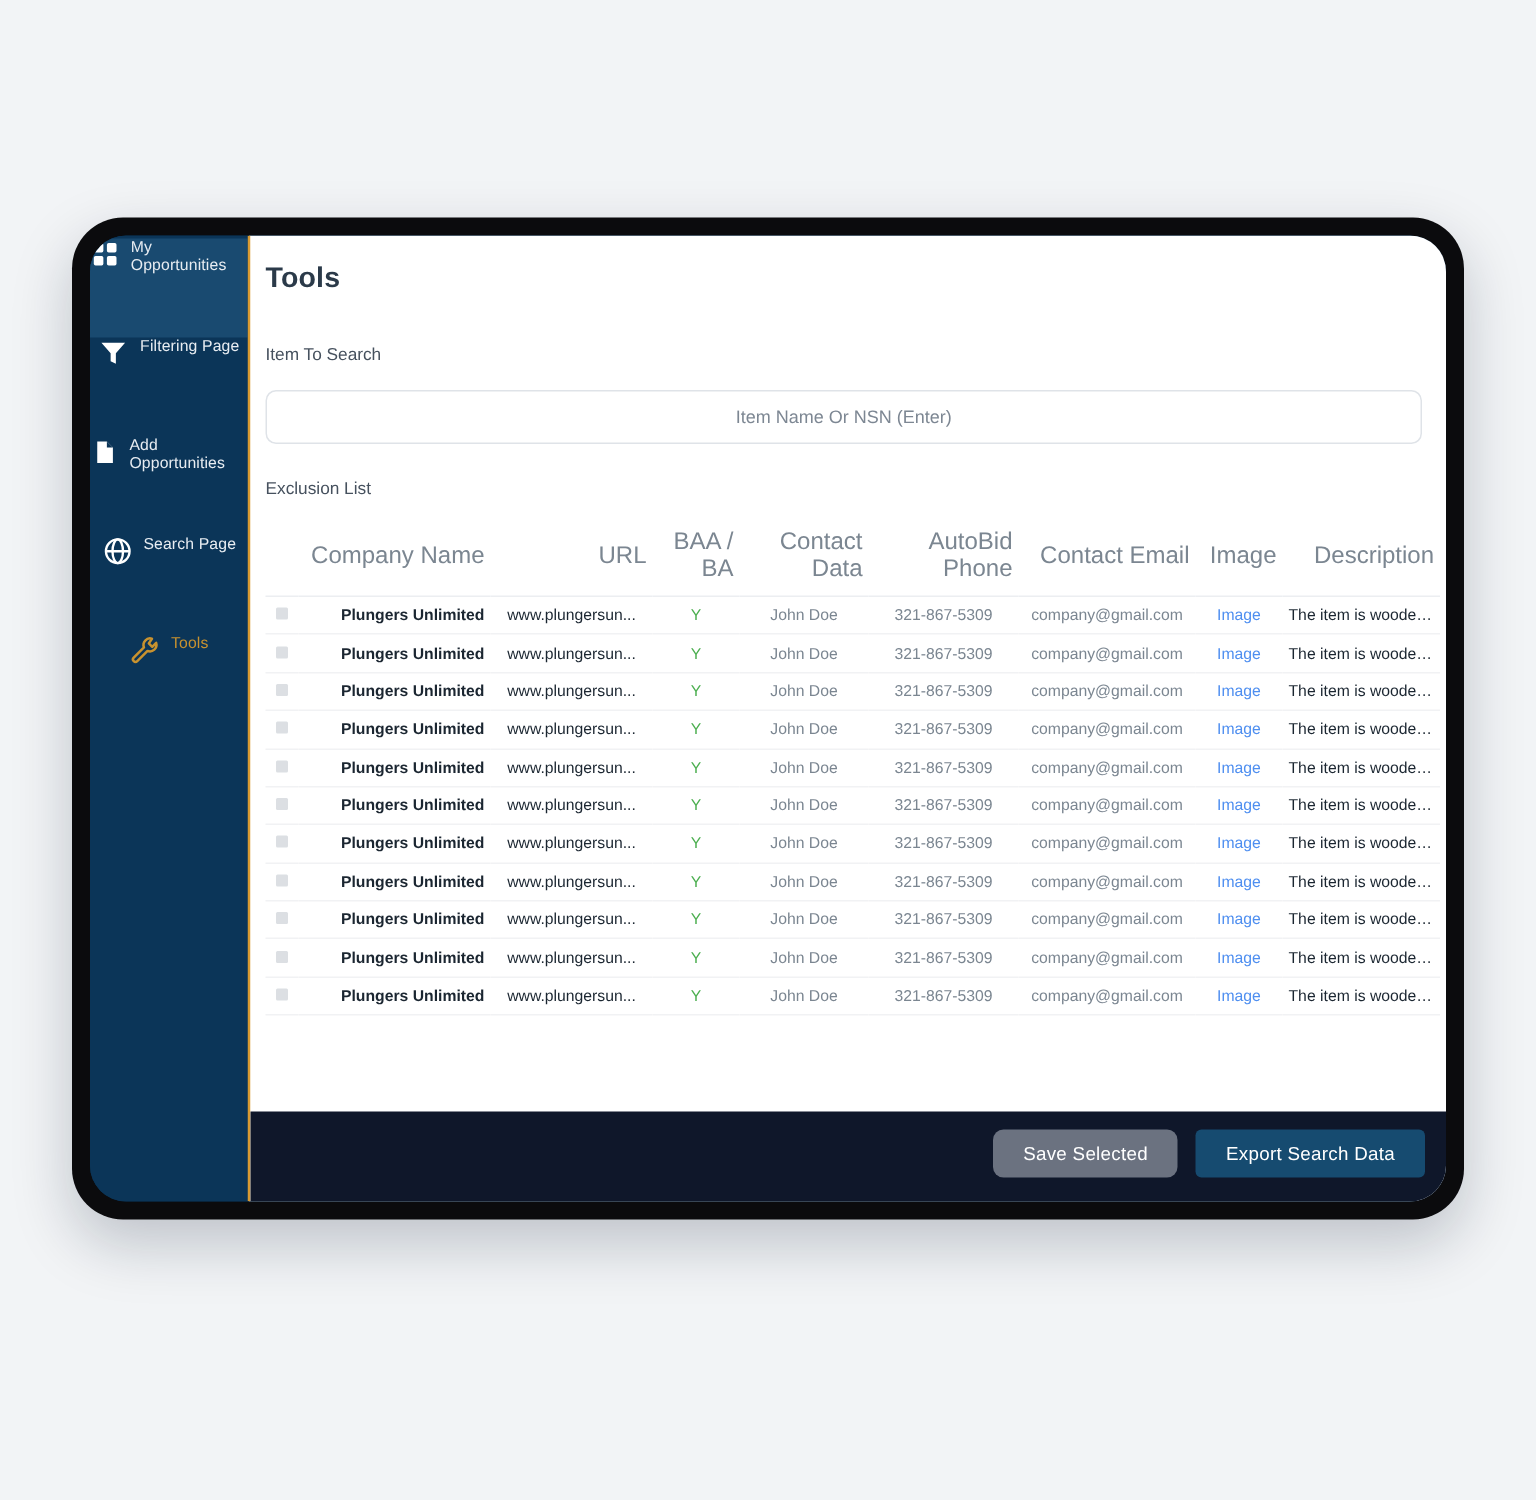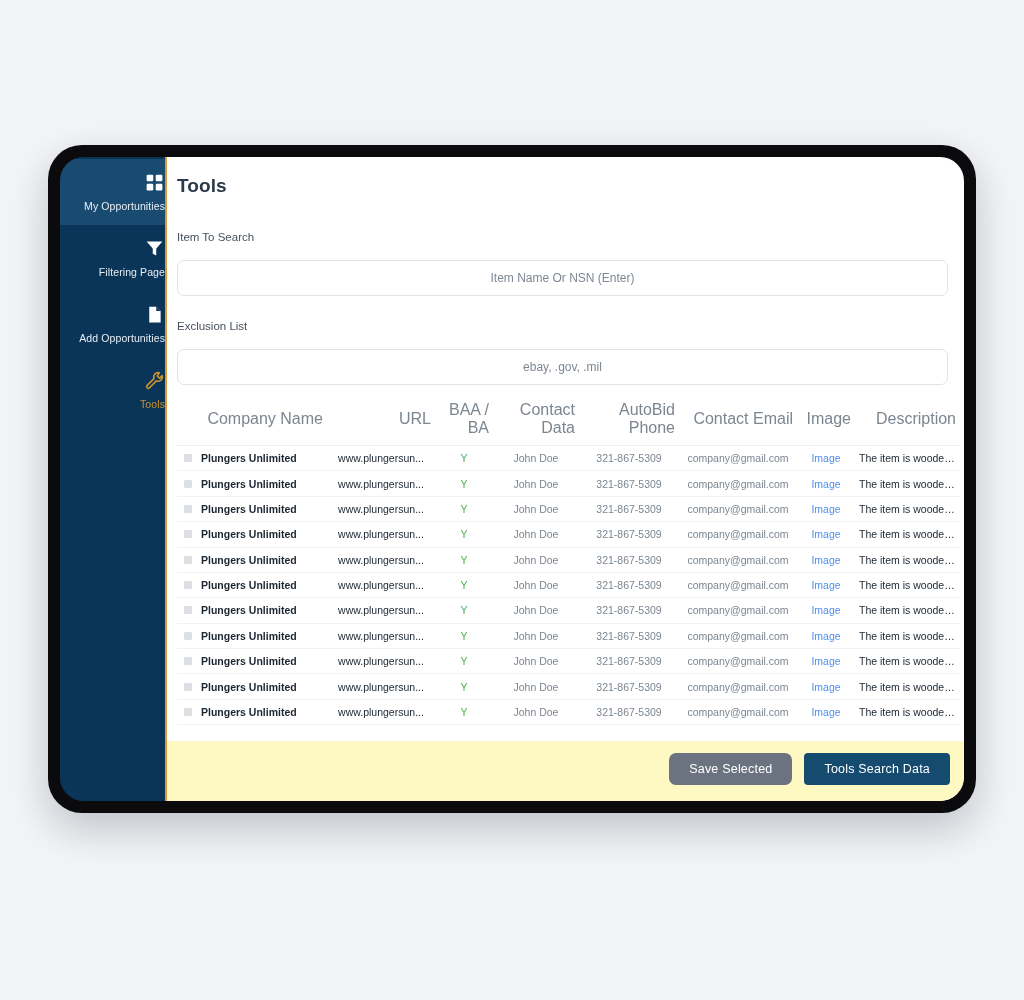--- a/index.html
+++ b/index.html
@@ -77,22 +77,21 @@
     width: 105px;
     flex: 0 0 105px;
     background: #0b3558;
     padding-top: 2px;
     display: flex;
     flex-direction: column;
   }
   .nav-item {
     height: 66px;
     display: flex;
-    flex-direction: column;
-    align-items: flex-end;
+    align-items: flex-start;
     justify-content: center;
     gap: 7px;
     color: #e8edf2;
     font-size: 10.5px;
     letter-spacing: .1px;
   }
   .nav-item.highlight { background: #194a70; }
   .nav-item.active { color: #c8922f; }
   .nav-item.active svg { stroke: #c8922f; fill: none; }
   .nav-icon { display:block; width: 21px; height: 21px; }
@@ -159,41 +158,41 @@
   }
   .col-check { width: 22px; }
   .col-company { width: 128px; }
   .col-url { width: 108px; }
   .col-baa { width: 58px; }
   .col-cname { width: 86px; }
   .col-cphone { width: 100px; }
   .col-cemail { width: 118px; }
   .col-image { width: 58px; }
   .col-desc { width: auto; }
-  .cell-company { color: #1b2631; font-weight: bold; text-align: left; padding-left: 2px !important; }
+  .cell-company { color: #1b2631; font-weight: bold; text-align: right; padding-left: 2px !important; }
   .cell-url { color: #1b2631; }
   .cell-baa { color: #4caf50; }
   .cell-muted { color: #7b8691; }
   .cell-image { color: #4f8ff0; }
   .cell-desc { color: #1b2631; text-align: left !important; }
   .row-checkbox {
     display: inline-block;
     width: 8px; height: 8px;
     background: #dcdfe3;
     border-radius: 1px;
   }
 
   
   #footer-bar {
     flex: 0 0 auto;
     display: flex;
     justify-content: flex-end;
     gap: 12px;
     padding: 12px 14px 16px 0;
-    background: #fef9c3;
+    background: #0f172a;
     border-bottom-right-radius: 22px;
   }
   .btn {
     font-size: 12.5px;
     color: #ffffff;
     padding: 9px 20px;
     border: none;
     letter-spacing: .2px;
   }
   #save-selected-button { background: #6b7280; border-radius: 7px; }
@@ -228,41 +227,48 @@
         </div>
 
         <div class="nav-item">
           <svg class="nav-icon" viewBox="0 0 24 24">
             <path d="M6 3h8l5 5v13H6z" fill="#ffffff"></path>
             <path d="M14 3v5h5z" fill="#0b3558"></path>
           </svg>
           <span>Add Opportunities</span>
         </div>
 
+        <div class="nav-item">
+          <svg class="nav-icon" viewBox="0 0 24 24" style="fill:none;stroke:#ffffff;stroke-width:1.8;">
+            <circle cx="12" cy="12" r="9"></circle>
+            <ellipse cx="12" cy="12" rx="4" ry="9"></ellipse>
+            <line x1="3" y1="12" x2="21" y2="12"></line>
+          </svg>
+          <span>Search Page</span>
+        </div>
 
         <div class="nav-item active">
           <svg class="nav-icon" viewBox="0 0 24 24" style="fill:none;stroke:#c8922f;stroke-width:1.9;stroke-linecap:round;stroke-linejoin:round;">
             <path d="M17.5 3.2a5 5 0 0 0-6.1 6.6L3.6 17.6a1.9 1.9 0 0 0 2.7 2.7l7.8-7.8a5 5 0 0 0 6.6-6.1l-3 3-2.6-2.6z"></path>
           </svg>
           <span>Tools</span>
         </div>
 
       </div>
 
       <div id="content-panel">
 
         <div id="page-title">Tools</div>
 
 
         <div id="form-area">
           <div class="field-label">Item To Search</div>
           <div class="text-input">Item Name Or NSN (Enter)</div>
 
           <div class="field-label">Exclusion List</div>
-          <div class="text-input">ebay, .gov, .mil</div>
         </div>
 
         <div id="table-wrap">
           <table>
             <colgroup>
               <col class="col-check">
                 <col class="col-company">
                 <col class="col-url">
                 <col class="col-baa">
               <col class="col-cname">
@@ -405,19 +411,19 @@
                   <td class="cell-muted">company@gmail.com</td>
                   <td class="cell-image">Image</td>
                   <td class="cell-desc">The item is wooden and mea...</td>
                 </tr>
               </tbody>
           </table>
         </div>
 
         <div id="footer-bar">
           <div class="btn" id="save-selected-button">Save Selected</div>
-          <div class="btn" id="export-button">Tools Search Data</div>
+          <div class="btn" id="export-button">Export Search Data</div>
         </div>
 
       </div>
     </div>
   </div>
 </div>
 
 </body></html>

